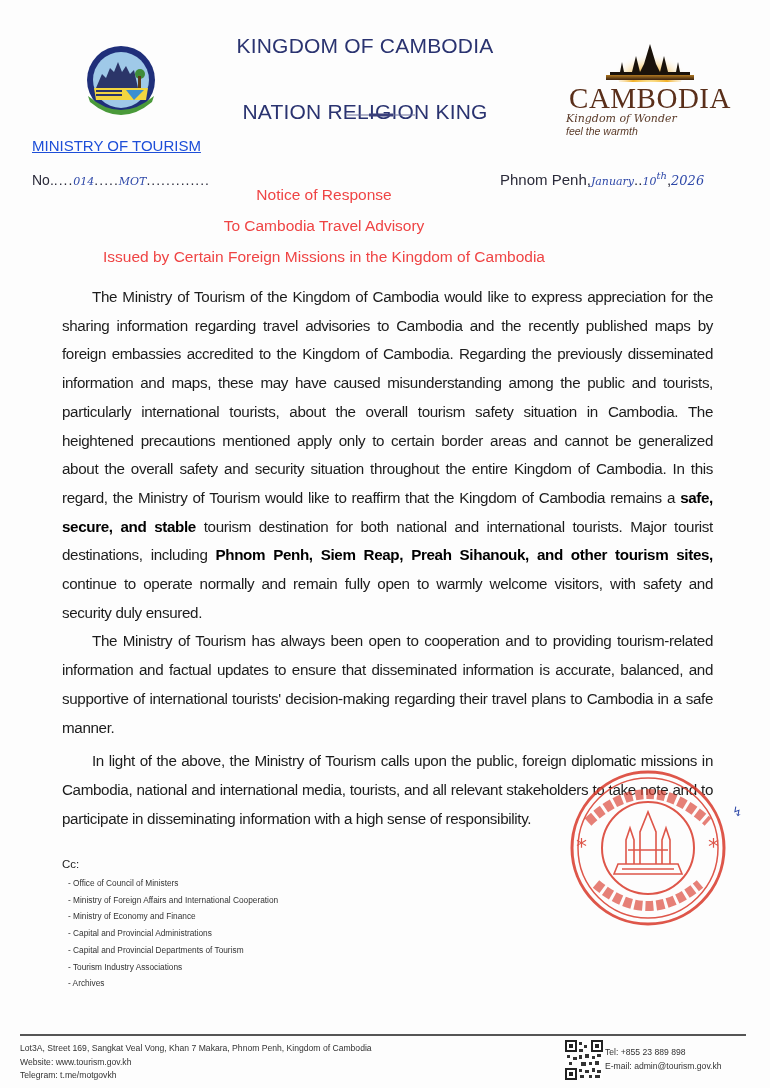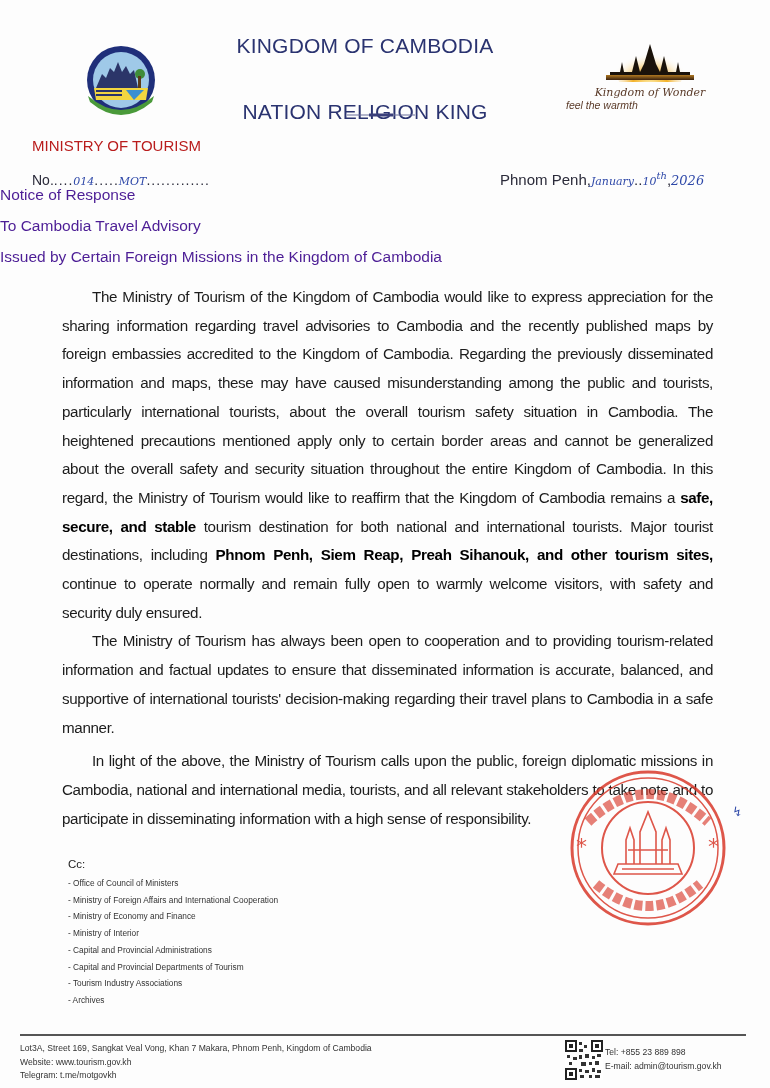--- a/index.html
+++ b/index.html
@@ -1,29 +1,29 @@
 <!DOCTYPE html>
 <html><head>
 <meta charset="utf-8">
 <style>
   html, body { margin: 0; padding: 0; background: #fdfdfd; }
   body { width: 770px; height: 1088px; position: relative; overflow: hidden; font-family: "Liberation Sans", sans-serif; color: #1f1f1f; }
   .abs { position: absolute; }
   .kingdom { left: 0; width: 730px; text-align: center; font-size: 21px; color: #2a3370; letter-spacing: 0.2px; }
   .divider-ornament { left: 347px; top: 103px; width: 68px; height: 2px; }
-  .ministry-name { left: 32px; top: 137px; font-size: 15px; color: #b91c1c; }
+  .ministry-name { left: 32px; top: 137px; font-size: 15px; color: #1d4ed8; text-decoration: underline; }
   .ref-no { left: 32px; top: 172px; font-size: 14px; color: #2b2b3a; }
   .hand { font-family: "DejaVu Serif", serif; font-style: italic; color: #2e48a8; font-size: 11px; }
   .date { left: 500px; top: 170px; font-size: 15px; color: #2b2b3a; }
-  .title { left: 0; width: 648px; font-size: 15.5px; color: #4c1d95; }
+  .title { left: 0; width: 648px; text-align: center; font-size: 15.5px; color: #ef4444; }
   .body-text { left: 62px; width: 651px; font-family: Liberation Sans, sans-serif; font-size: 15.2px; line-height: 28.7px; text-align: justify; color: #1c1c1c; letter-spacing: -0.35px; }
   .body-text p { margin: 0; text-indent: 30px; }
   .body-text b { font-weight: bold; color: #000; }
   .cc { left: 62px; top: 858px; font-size: 10px; color: #222; }
-  .cc-title { font-size: 11.5px; margin-bottom: 5px; margin-left: 6px; }
+  .cc-title { font-size: 11.5px; margin-bottom: 5px; }
   .cc-item { font-size: 8.3px; line-height: 16.7px; padding-left: 6px; color: #333; }
   .footer-line { left: 20px; top: 1034px; width: 726px; height: 1.5px; background: #555; }
   .footer-left { left: 20px; top: 1042px; font-size: 8.6px; line-height: 13.5px; color: #333; }
   .footer-right { left: 605px; top: 1046px; font-size: 8.6px; line-height: 13.5px; color: #333; }
   .qr { left: 565px; top: 1040px; width: 38px; height: 40px; }
   .seal { left: 548px; top: 768px; width: 200px; height: 160px; opacity: 0.85; }
 </style>
 </head>
 <body>
 
@@ -61,21 +61,22 @@
       </radialGradient>
       <linearGradient id="base" x1="0" y1="0" x2="0" y2="1">
         <stop offset="0%" stop-color="#b07820"></stop>
         <stop offset="100%" stop-color="#3a2210"></stop>
       </linearGradient>
     </defs>
     <ellipse cx="84" cy="32" rx="34" ry="28" fill="url(#sun)"></ellipse>
     <path d="M44 34 L54 34 L56 24 L58 34 L66 34 L70 18 L74 34 L78 26 L84 6 L90 26 L94 34 L98 18 L102 34 L110 34 L112 24 L114 34 L124 34 L124 38 L44 38 Z" fill="#1a120a"></path>
     <rect x="40" y="37" width="88" height="5" fill="url(#base)"></rect>
   </svg>
-  <div style="text-align:center;font-family:'DejaVu Serif',serif;font-style:italic;font-size:11px;color:#5a3a28;line-height:13px;">Kingdom of Wonder</div>
+  <div style="text-align:center;font-family:'Liberation Serif',serif;font-size:29px;color:#5a2f1a;letter-spacing:0.5px;line-height:28px;margin-top:-2px;">CAMBODIA</div>
+  <div style="font-family:'DejaVu Serif',serif;font-style:italic;font-size:11px;color:#5a3a28;line-height:13px;">Kingdom of Wonder</div>
   <div style="font-family:'Liberation Sans',sans-serif;font-style:italic;font-size:10.5px;color:#5a3a28;line-height:13px;">feel the warmth</div>
 </div>
 
 <div class="abs ministry-name">MINISTRY OF TOURISM</div>
 <div class="abs ref-no">
   <span>No.</span><span style="letter-spacing:1px;">....</span><span class="hand">014</span><span style="letter-spacing:1px;">.....</span><span class="hand">MOT</span><span style="letter-spacing:1px;">.............</span>
 </div>
 
 <div class="abs date">
   <span>Phnom Penh,</span><span class="hand">January</span><span>..</span><span class="hand">10</span><sup class="hand" style="font-size:10px;">th</sup><span>,</span><span class="hand" style="font-size:13px;">2026</span>
@@ -110,21 +111,20 @@
     </g>
   </svg>
 </div>
 <div class="abs hand" style="left:732px;top:804px;font-size:13px;">↯</div>
 
 <div class="abs cc">
   <div class="cc-title">Cc:</div>
   <div class="cc-item">- Office of Council of Ministers</div>
   <div class="cc-item">- Ministry of Foreign Affairs and International Cooperation</div>
   <div class="cc-item">- Ministry of Economy and Finance</div>
-  <div class="cc-item">- Ministry of Interior</div>
   <div class="cc-item">- Capital and Provincial Administrations</div>
   <div class="cc-item">- Capital and Provincial Departments of Tourism</div>
   <div class="cc-item">- Tourism Industry Associations</div>
   <div class="cc-item">- Archives</div>
 </div>
 
 <div class="abs footer-line"></div>
 <div class="abs footer-left">
   <div>Lot3A, Street 169, Sangkat Veal Vong, Khan 7 Makara, Phnom Penh, Kingdom of Cambodia</div>
   <div>Website: www.tourism.gov.kh</div>

